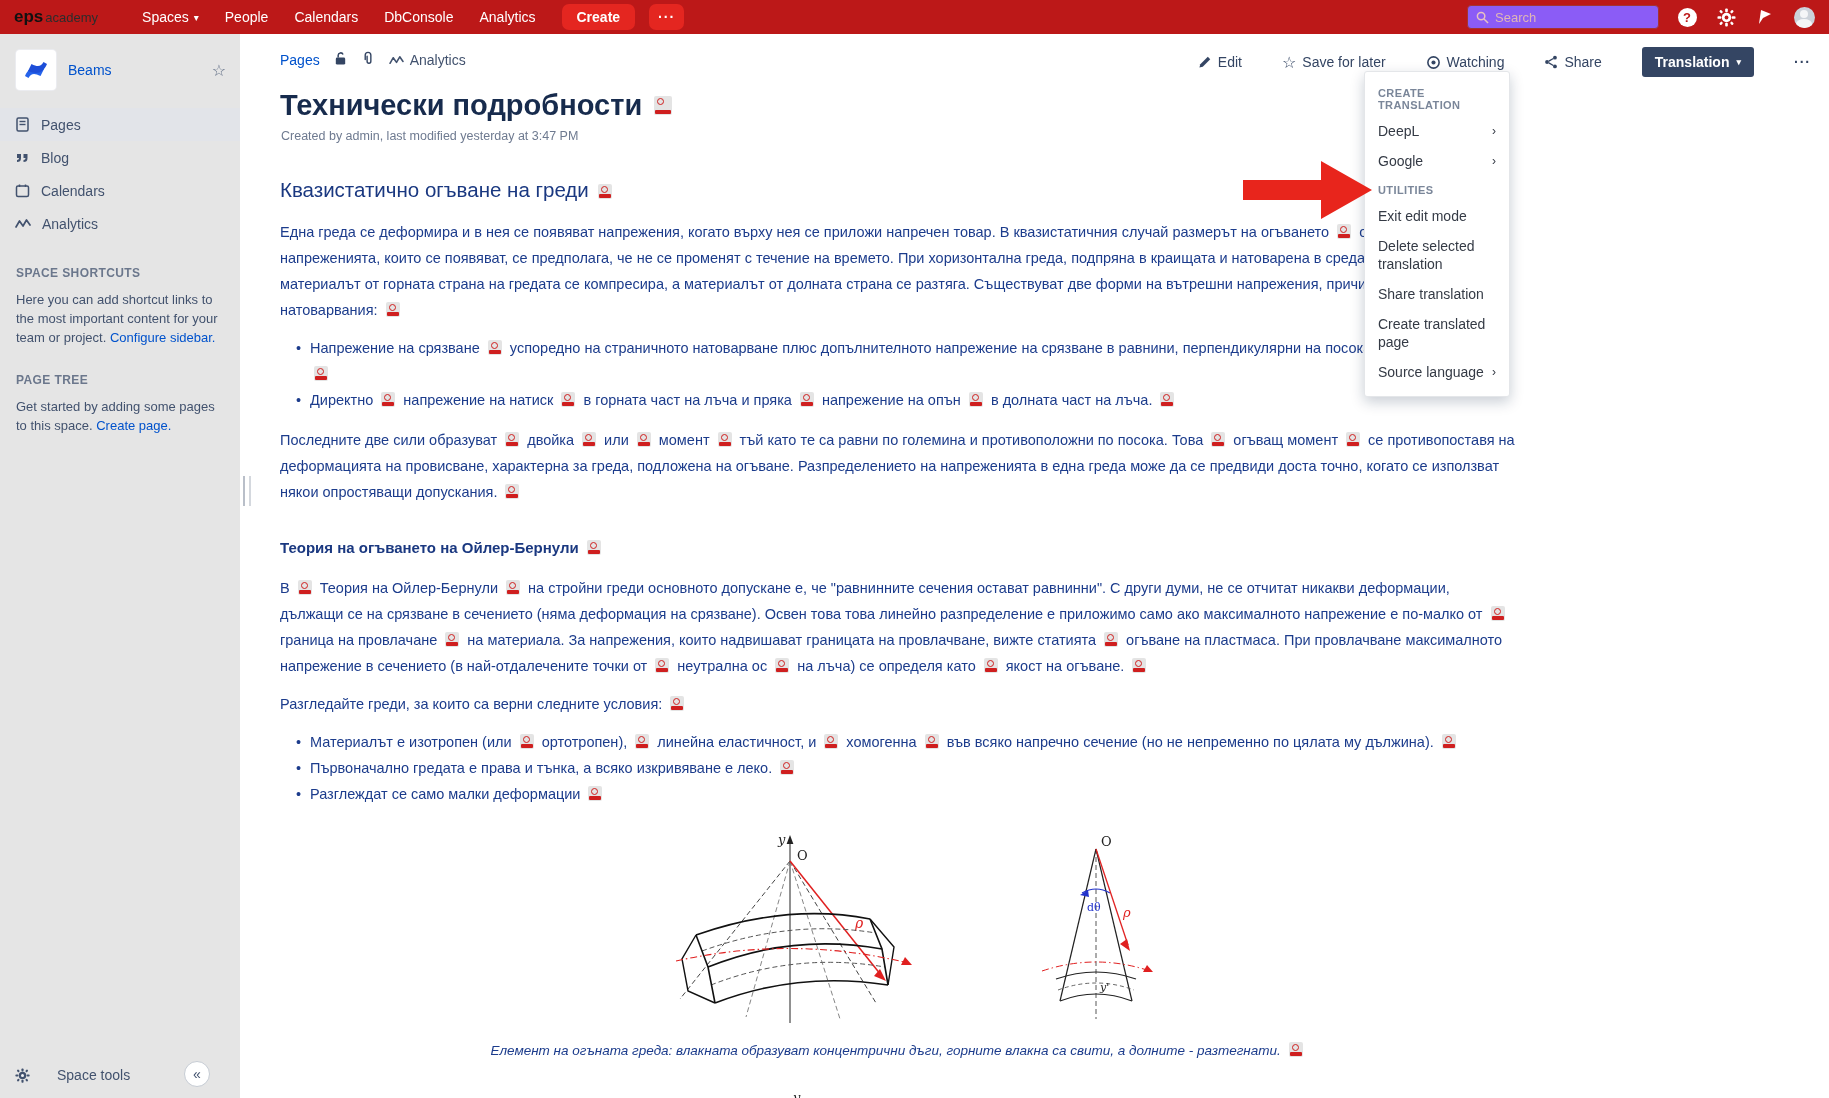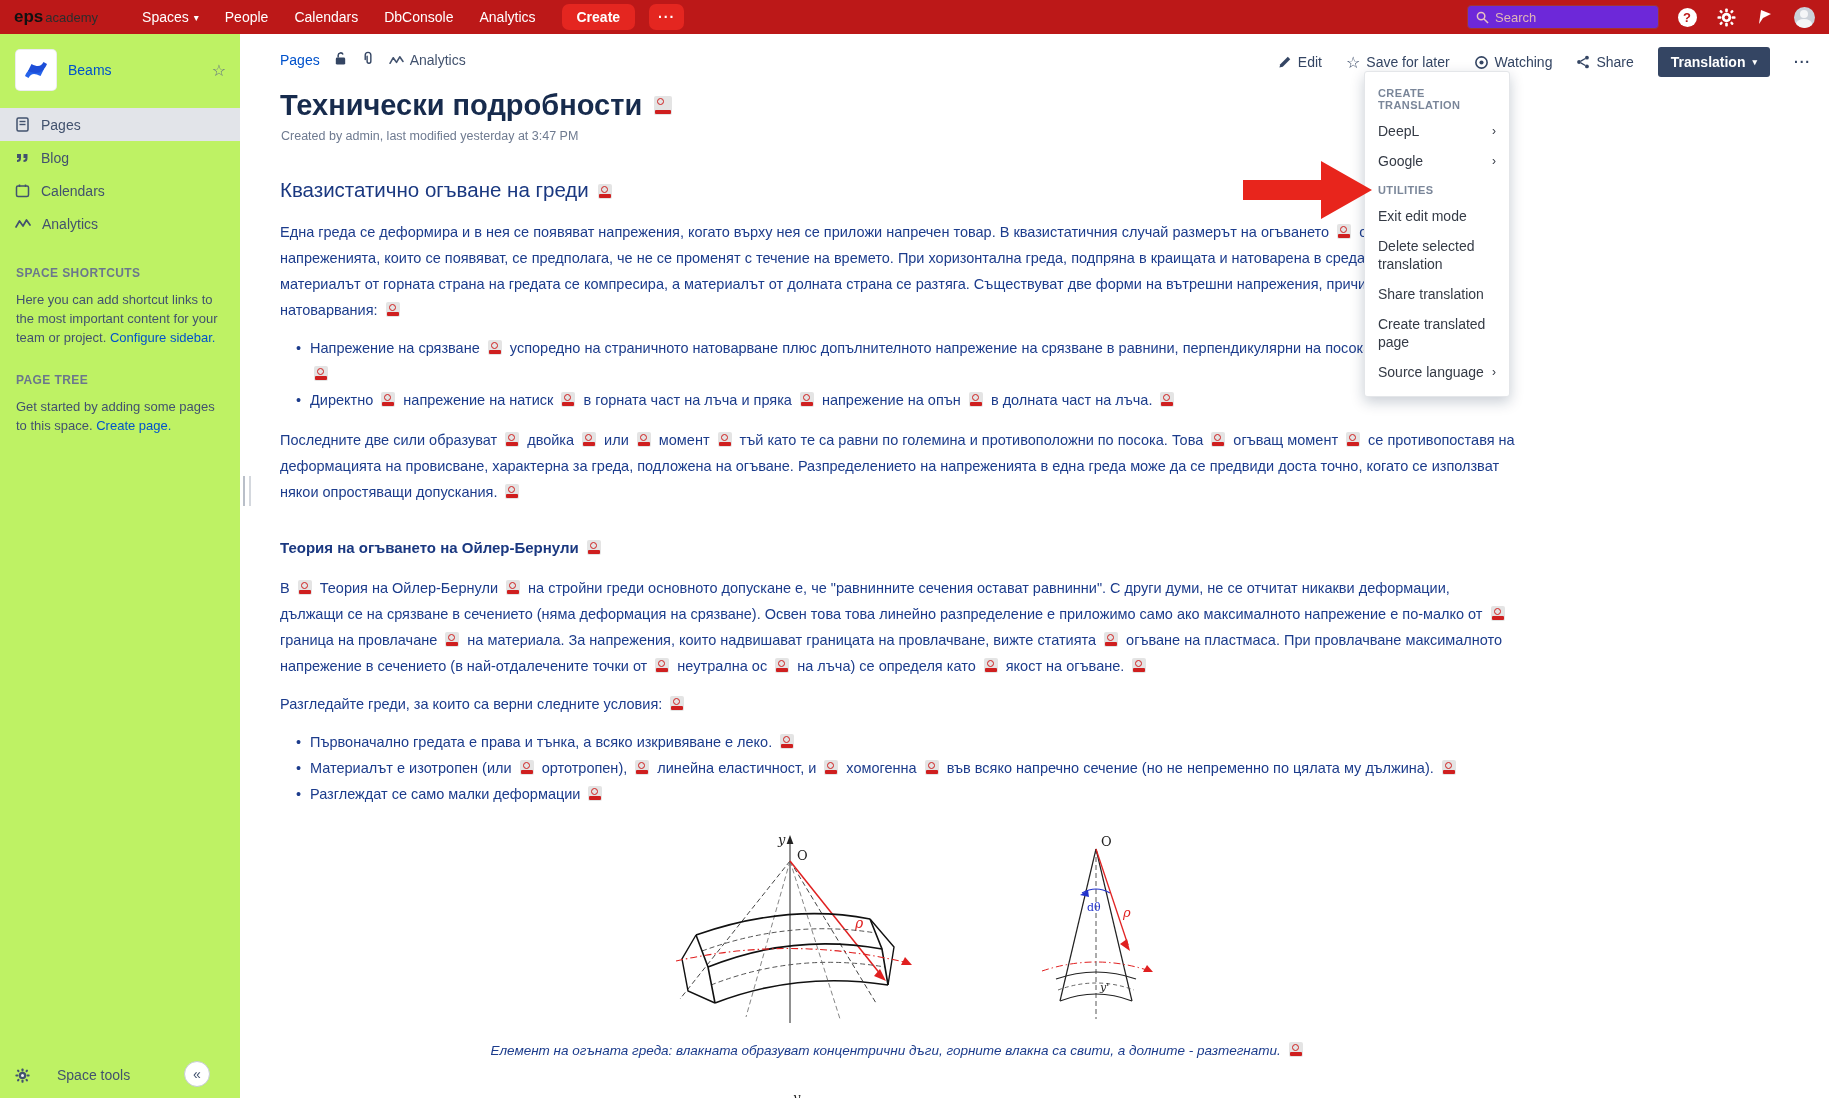--- a/index.html
+++ b/index.html
@@ -11,51 +11,51 @@
   .topbar{position:absolute;left:0;top:0;width:1829px;height:34px;background:#bc1818;display:flex;align-items:center;padding:0 14px;gap:26px;z-index:50}
   .logo{display:flex;align-items:center;gap:2px;margin-right:18px;cursor:pointer}
   .logo-eps{font-weight:bold;font-size:17px;color:#111}
   .logo-acad{font-size:13px;color:#2d2d2d}
   .tb-nav{display:flex;align-items:flex-start;gap:26px}
   .tb-item{color:#fff;font-size:14px;display:flex;align-items:center;gap:5px}
   .tb-chev{font-size:10px;color:#fff}
   .create-btn{background:#e42620;border:none;color:#ffffff;font-weight:bold;font-size:14px;padding:5px 15px;border-radius:7px;cursor:pointer;font-family:inherit}
   .more-red{padding:5px 9px;font-weight:bold;letter-spacing:1px}
   .tb-right{margin-left:auto;display:flex;align-items:center;gap:17px}
-  .search-box{display:flex;align-items:center;background:#6d28d9;border:1px solid #a23434;border-radius:4px;height:24px;width:192px;padding:0 8px;gap:6px}
+  .search-box{display:flex;align-items:center;background:#8b5cf6;border:1px solid #a23434;border-radius:4px;height:24px;width:192px;padding:0 8px;gap:6px}
   .search-box input{background:transparent;border:none;outline:none;color:#f0d4d4;font-size:13px;width:150px;font-family:inherit}
   .search-box input::placeholder{color:#dfb6b6}
   .tb-icon{width:22px;height:22px;display:flex;align-items:center;justify-content:center;cursor:pointer}
   .help-circle{width:19px;height:19px;border-radius:50%;background:#fff;color:#bc1818;font-weight:bold;font-size:13px;display:flex;align-items:center;justify-content:center}
   .avatar{width:21px;height:21px;border-radius:50%;background:#ccd2da;position:relative;overflow:hidden}
   .avatar::before{content:"";position:absolute;left:6.5px;top:3px;width:8px;height:8px;border-radius:50%;background:#f4f5f7}
   .avatar::after{content:"";position:absolute;left:2.5px;top:12px;width:16px;height:10px;border-radius:50% 50% 0 0;background:#f4f5f7}
 
   
-  .sidebar{position:absolute;left:0;top:34px;bottom:0;width:240px;background:#bef264;color:#42526e;z-index:5}
+  .sidebar{position:absolute;left:0;top:34px;bottom:0;width:240px;background:#e5e5e5;color:#42526e;z-index:5}
   .space-header{display:flex;align-items:center;gap:12px;padding:16px 14px 18px 16px}
   .space-logo{width:40px;height:40px;background:#fff;border-radius:4px;display:flex;align-items:center;justify-content:center;box-shadow:0 0 0 1px #ebecf0}
   .space-name{color:#0052cc;font-size:14px;font-weight:500;flex:1}
   .star-glyph{color:#5e6c84;font-size:16px;cursor:pointer}
   .side-item{display:flex;align-items:center;gap:11px;height:33px;padding-left:15px;font-size:14px;color:#42526e;cursor:pointer}
   .side-item.selected{background:#e2e4e9}
   .side-section{font-size:12px;font-weight:bold;color:#6b778c;letter-spacing:.4px;margin:26px 16px 10px}
   .side-text{font-size:13px;line-height:19px;margin:0 16px;color:#42526e}
   .side-link{color:#0052cc;font-size:13px}
   .sidebar-footer{position:absolute;left:0;bottom:0;width:100%;height:46px;display:flex;align-items:center;gap:27px;padding-left:15px;font-size:14px}
   .collapse-btn{position:absolute;right:30px;bottom:11px;width:26px;height:26px;border-radius:50%;background:#fff;border:1px solid #c6ccd4;color:#42526e;font-size:14px;cursor:pointer;display:flex;align-items:center;justify-content:center;font-family:inherit}
   .sidebar-grip{position:absolute;left:243px;top:476px;width:8px;height:30px;border-left:2px solid #b9bfc9;border-right:2px solid #d4d8de;z-index:6;cursor:col-resize}
 
   
   .main{position:absolute;left:240px;top:34px;right:0;bottom:0;background:#fff;padding:13px 312px 0 40px}
   .crumb-row{display:flex;align-items:center;height:26px}
   .crumbs{display:flex;align-items:center;gap:13px}
   .crumb-link{color:#0052cc;font-size:14px}
   .crumb-analytics{display:flex;align-items:center;gap:6px;color:#42526e;font-size:14px;cursor:pointer}
-  .actions{position:absolute;right:18px;top:13px;display:flex;align-items:center;gap:24px;color:#344563}
+  .actions{position:absolute;right:18px;top:13px;display:flex;align-items:center;gap:40px;color:#344563}
   .action{display:flex;align-items:center;gap:6px;font-size:14px;color:#344563;cursor:pointer}
   .translate-btn{background:#344563;color:#fff;font-weight:bold;font-size:14px;border:none;border-radius:3px;padding:7px 13px;display:flex;align-items:center;gap:7px;cursor:pointer;font-family:inherit}
   .translate-btn .tb-chev{font-size:9px}
   .dots-more{font-weight:bold;letter-spacing:1px;color:#344563;cursor:pointer}
 
   .page-title{margin-top:16px;font-size:29px;font-weight:bold;color:#172b4d;display:flex;align-items:center;gap:8px}
   .byline{margin:7px 0 0 1px;font-size:12.5px;color:#6e7a90}
 
   .content{color:#1c3c8c;font-size:14.5px;line-height:26px}
   .content h2{font-size:20.5px;font-weight:400;color:#1a3880;margin:34px 0 16px}
@@ -287,22 +287,22 @@
     <ul>
       <li>Напрежение на срязване <span class="tr-icon"></span> успоредно на страничното натоварване плюс допълнителното напрежение на срязване в равнини, перпендикулярни на посоката на натоварване; <span class="tr-icon"></span></li>
       <li>Директно <span class="tr-icon"></span> напрежение на натиск <span class="tr-icon"></span> в горната част на лъча и пряка <span class="tr-icon"></span> напрежение на опън <span class="tr-icon"></span> в долната част на лъча. <span class="tr-icon"></span></li>
     </ul>
     <p>Последните две сили образуват <span class="tr-icon"></span> двойка <span class="tr-icon"></span> или <span class="tr-icon"></span> момент <span class="tr-icon"></span> тъй като те са равни по големина и противоположни по посока. Това <span class="tr-icon"></span> огъващ момент <span class="tr-icon"></span> се противопоставя на деформацията на провисване, характерна за греда, подложена на огъване. Разпределението на напреженията в една греда може да се предвиди доста точно, когато се използват някои опростяващи допускания. <span class="tr-icon"></span></p>
 
     <h3>Теория на огъването на Ойлер-Бернули <span class="tr-icon"></span></h3>
     <p>В <span class="tr-icon"></span> Теория на Ойлер-Бернули <span class="tr-icon"></span> на стройни греди основното допускане е, че "равнинните сечения остават равнинни". С други думи, не се отчитат никакви деформации, дължащи се на срязване в сечението (няма деформация на срязване). Освен това това линейно разпределение е приложимо само ако максималното напрежение е по-малко от <span class="tr-icon"></span> граница на провлачане <span class="tr-icon"></span> на материала. За напрежения, които надвишават границата на провлачване, вижте статията <span class="tr-icon"></span> огъване на пластмаса. При провлачване максималното напрежение в сечението (в най-отдалечените точки от <span class="tr-icon"></span> неутрална ос <span class="tr-icon"></span> на лъча) се определя като <span class="tr-icon"></span> якост на огъване. <span class="tr-icon"></span></p>
     <p>Разгледайте греди, за които са верни следните условия: <span class="tr-icon"></span></p>
     <ul>
+      <li>Материалът е изотропен (или <span class="tr-icon"></span> ортотропен), <span class="tr-icon"></span> линейна еластичност, и <span class="tr-icon"></span> хомогенна <span class="tr-icon"></span> във всяко напречно сечение (но не непременно по цялата му дължина). <span class="tr-icon"></span></li>
       <li>Първоначално гредата е права и тънка, а всяко изкривяване е леко. <span class="tr-icon"></span></li>
-      <li>Материалът е изотропен (или <span class="tr-icon"></span> ортотропен), <span class="tr-icon"></span> линейна еластичност, и <span class="tr-icon"></span> хомогенна <span class="tr-icon"></span> във всяко напречно сечение (но не непременно по цялата му дължина). <span class="tr-icon"></span></li>
       <li>Разглеждат се само малки деформации <span class="tr-icon"></span></li>
     </ul>
 
     <div class="figures">
 
       <svg width="340" height="195" viewBox="0 0 340 195">
         <line x1="172" y1="192" x2="172" y2="10" stroke="#222" stroke-width="1"></line>
         <polygon points="172,4 168.6,13 175.4,13" fill="#222"></polygon>
         <text x="160" y="13" font-size="13" font-style="italic" fill="#222">y</text>
         <text x="179" y="29" font-size="13" fill="#222">O</text>

